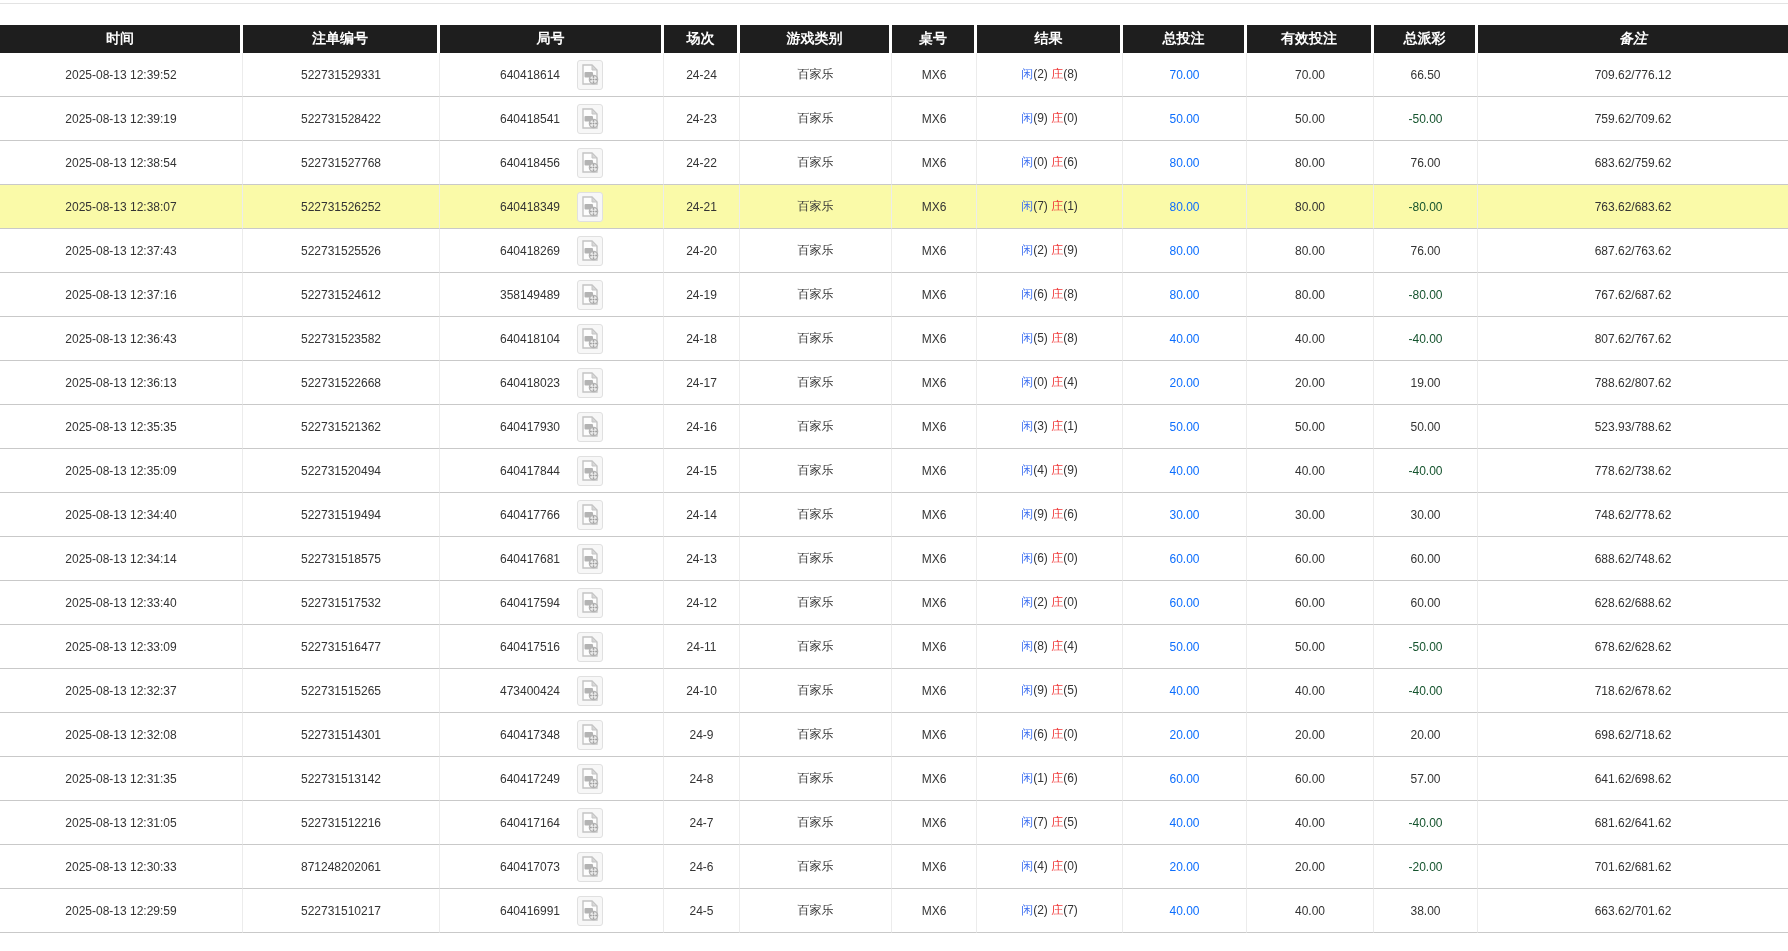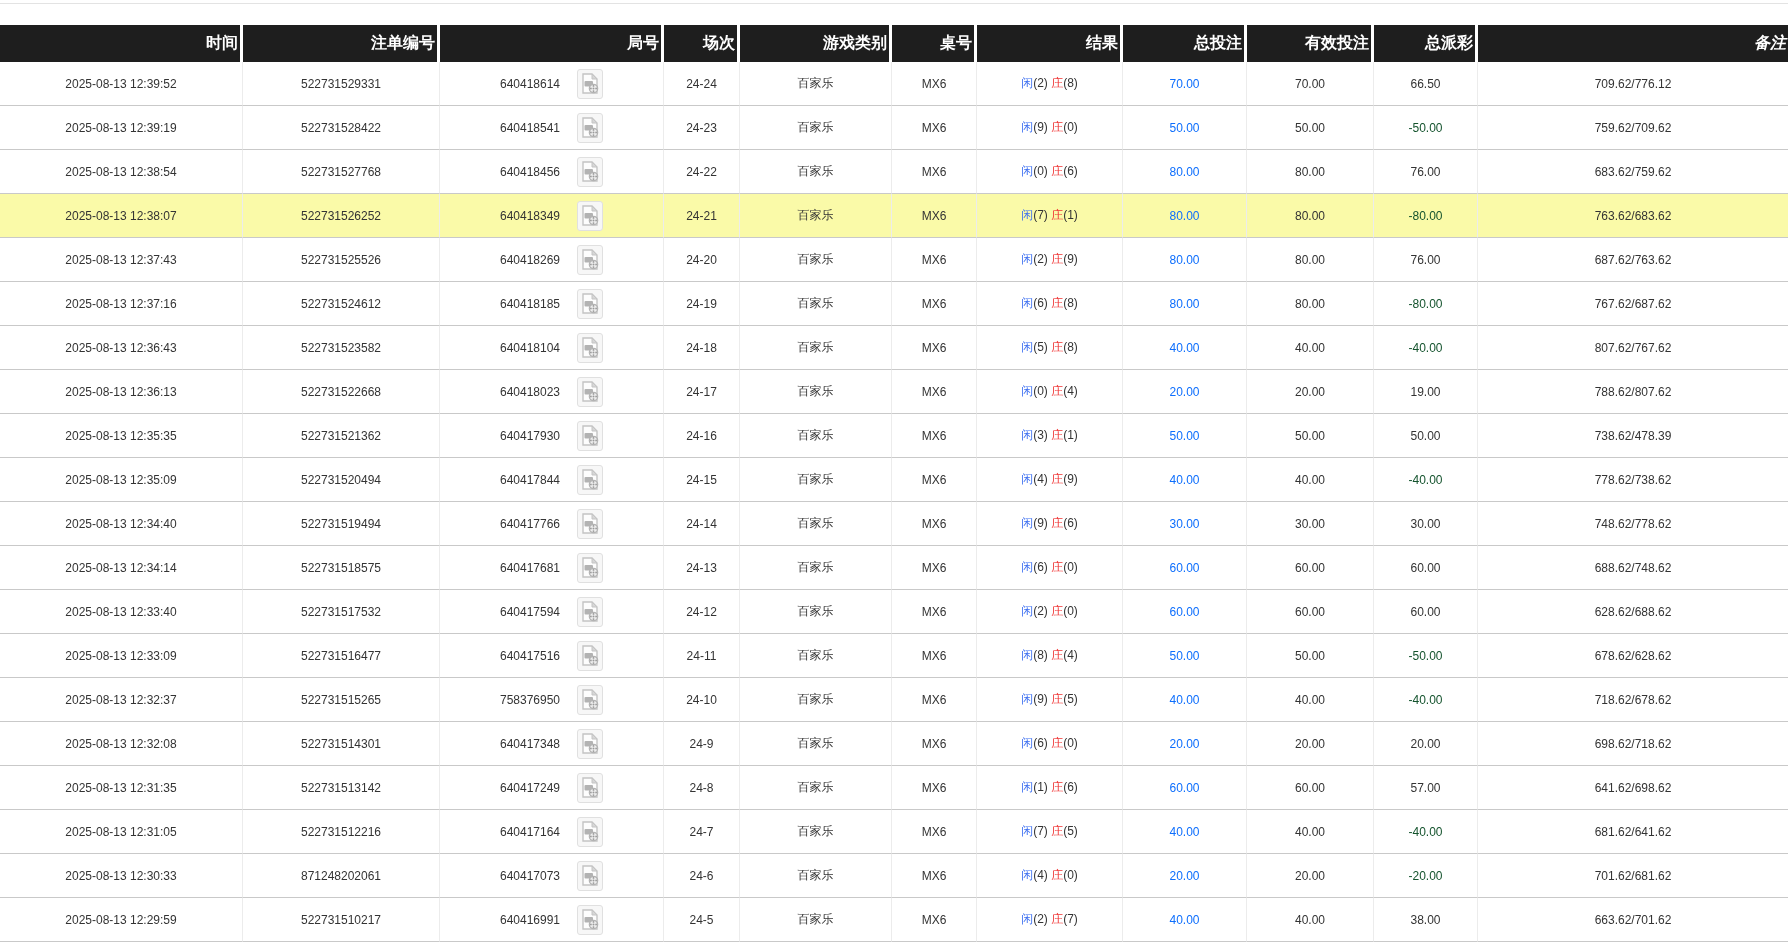--- a/index.html
+++ b/index.html
@@ -9,24 +9,24 @@
     background:#ffffff;
     font-family:"Liberation Sans","DejaVu Sans",sans-serif;
   }
   .topbar { height:22px; background:#fff; }
   .topline { border-top:1px solid #e3e3e3; margin-top:3px; height:0; }
 
   table.records { width:1788px; border-collapse:separate; border-spacing:0; table-layout:fixed; }
 
   thead th {
     background:#1e1e1e; color:#ffffff;
-    font-size:16px; font-weight:bold;
-    height:37px; padding:0 2px;
+    font-size:14px; font-weight:bold;
+    height:28px; padding:0 2px;
     border-right:3px solid #ffffff;
-    text-align:right; vertical-align:middle;
+    text-align:center; vertical-align:middle;
   }
   thead th:last-child { border-right:none;font-style:italic; }
 
   tbody td {
     height:44px; padding:0 4px;
     font-size:12px; color:#333333;
     text-align:center; vertical-align:middle;
     background:#ffffff;
     border-right:1px solid #ececec;
     border-bottom:1px solid #c9c9c9;
@@ -267,21 +267,21 @@
     <td class="blue">80.00</td>
     <td>80.00</td>
     <td>76.00</td>
     <td>687.62/763.62</td>
   </tr>
       <tr>
     <td>2025-08-13 12:37:16</td>
     <td>522731524612</td>
     <td>
       <span class="round-wrap">
-        <span>640418185</span>
+        <span>358149489</span>
         <button class="vid-btn" type="button">
           <span style="display:inline-flex">
             <svg width="17" height="21" viewBox="0 0 17 21">
               <path d="M1 1 h9 l5 5 v14 h-14 z" fill="#fdfdfd" stroke="#c4c4c4" stroke-width="1.4"></path>
               <path d="M10 1 l5 5 h-5 z" fill="#d7d7d7" stroke="#c4c4c4" stroke-width="1"></path>
               <rect x="2.5" y="8" width="8.5" height="5.5" rx="1" fill="#b3b3b3"></rect>
               <circle cx="11.5" cy="15.5" r="4.2" fill="#efefef" stroke="#b3b3b3" stroke-width="1.2"></circle>
               <circle cx="11.5" cy="15.5" r="1" fill="#9a9a9a"></circle>
               <circle cx="11.5" cy="12.9" r="0.9" fill="#9a9a9a"></circle>
               <circle cx="11.5" cy="18.1" r="0.9" fill="#9a9a9a"></circle>
@@ -400,21 +400,21 @@
     <td>24-16</td>
     <td>百家乐</td>
     <td>MX6</td>
     <td>
       <span class="player-label">闲</span><span>(3) </span>
       <span class="banker-label">庄</span><span>(1)</span>
     </td>
     <td class="blue">50.00</td>
     <td>50.00</td>
     <td>50.00</td>
-    <td>738.62/478.39</td>
+    <td>523.93/788.62</td>
   </tr>
       <tr>
     <td>2025-08-13 12:35:09</td>
     <td>522731520494</td>
     <td>
       <span class="round-wrap">
         <span>640417844</span>
         <button class="vid-btn" type="button">
           <span style="display:inline-flex">
             <svg width="17" height="21" viewBox="0 0 17 21">
@@ -582,21 +582,21 @@
     <td class="blue">50.00</td>
     <td>50.00</td>
     <td class="neg">-50.00</td>
     <td>678.62/628.62</td>
   </tr>
       <tr>
     <td>2025-08-13 12:32:37</td>
     <td>522731515265</td>
     <td>
       <span class="round-wrap">
-        <span>758376950</span>
+        <span>473400424</span>
         <button class="vid-btn" type="button">
           <span style="display:inline-flex">
             <svg width="17" height="21" viewBox="0 0 17 21">
               <path d="M1 1 h9 l5 5 v14 h-14 z" fill="#fdfdfd" stroke="#c4c4c4" stroke-width="1.4"></path>
               <path d="M10 1 l5 5 h-5 z" fill="#d7d7d7" stroke="#c4c4c4" stroke-width="1"></path>
               <rect x="2.5" y="8" width="8.5" height="5.5" rx="1" fill="#b3b3b3"></rect>
               <circle cx="11.5" cy="15.5" r="4.2" fill="#efefef" stroke="#b3b3b3" stroke-width="1.2"></circle>
               <circle cx="11.5" cy="15.5" r="1" fill="#9a9a9a"></circle>
               <circle cx="11.5" cy="12.9" r="0.9" fill="#9a9a9a"></circle>
               <circle cx="11.5" cy="18.1" r="0.9" fill="#9a9a9a"></circle>

